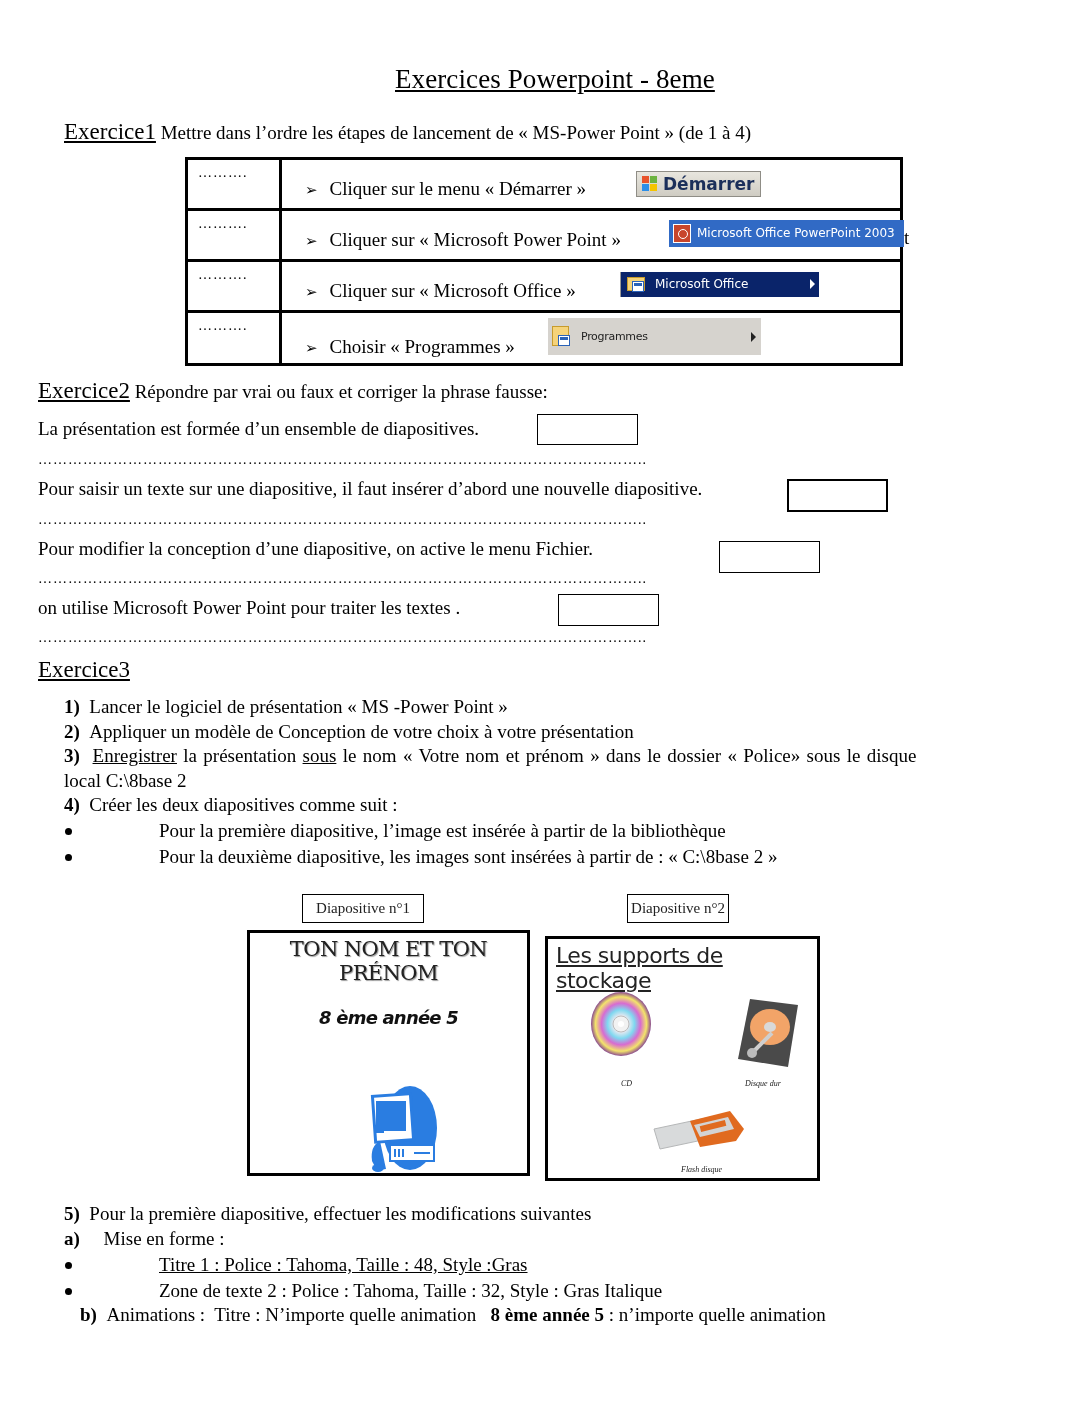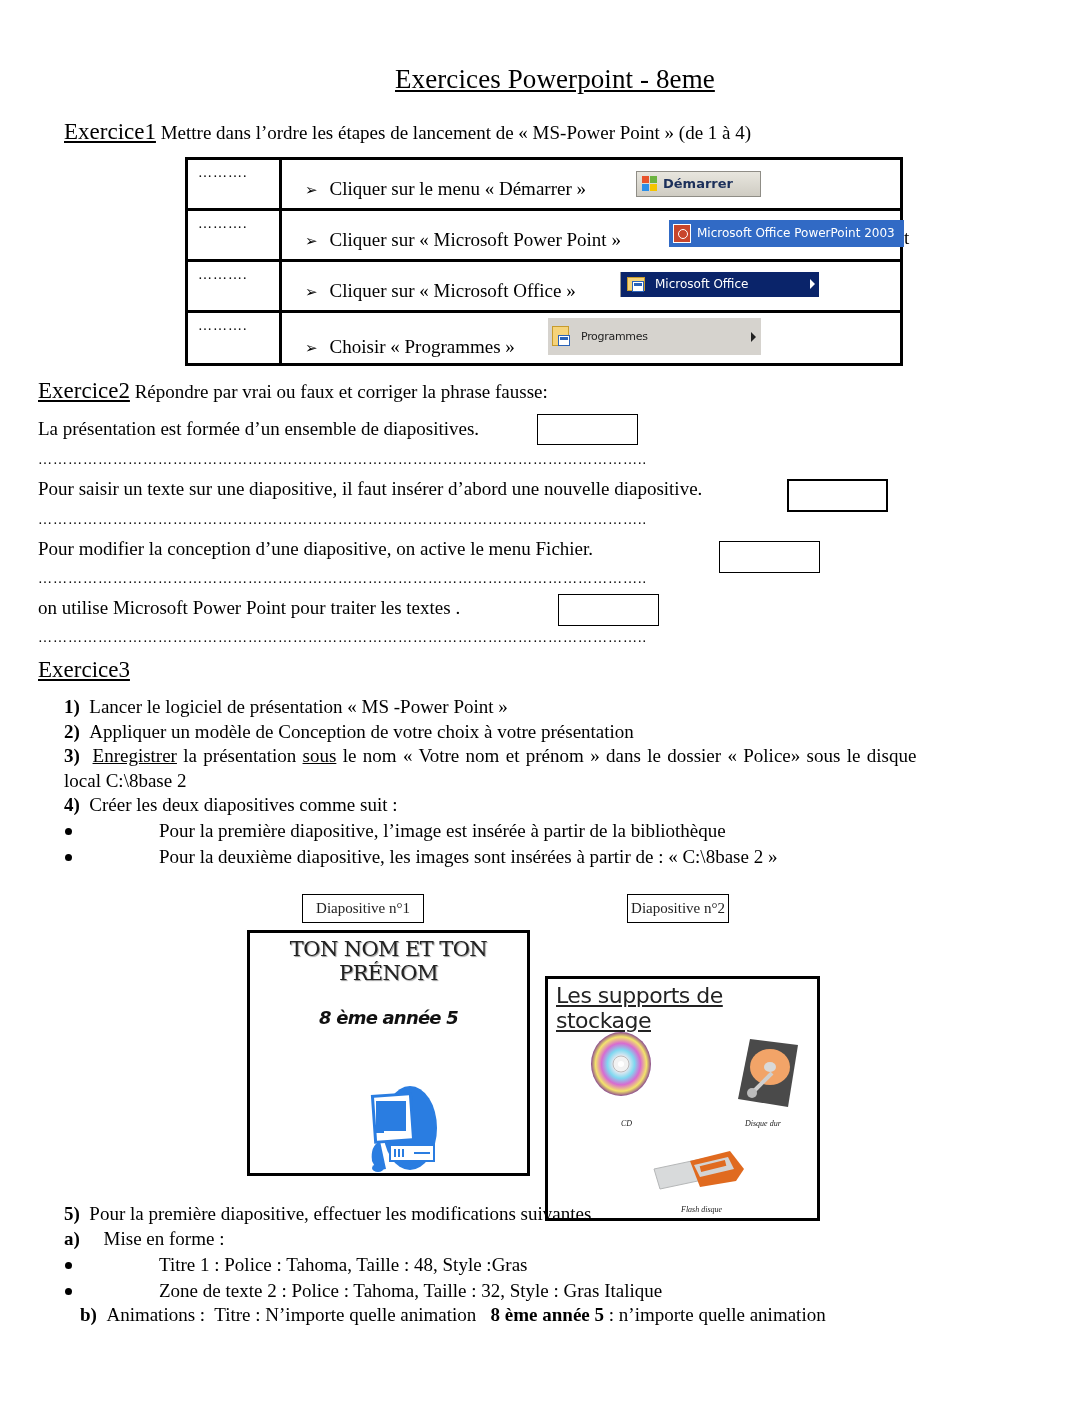--- a/index.html
+++ b/index.html
@@ -16,21 +16,21 @@
   
   #ex1-table { position: absolute; left: 185px; top: 157px; width: 718px; height: 209px; border: 3px solid #000; }
   .t-row { position: absolute; left: 0; width: 712px; height: 51px; border-bottom: 3px solid #000; }
   .t-row:last-child { border-bottom: none; }
   .t-dots { position: absolute; left: 10px; top: 5px; font-size: 14px; letter-spacing: 1px; }
   .t-divider { position: absolute; left: 91px; top: 0; width: 3px; height: 100%; background: #000; }
   .t-text { position: absolute; left: 117px; top: 18px; font-size: 19px; }
   .t-text .arrow { font-size: 15px; margin-right: 12px; }
 
   
-  .xp-start { position: absolute; left: 636px; top: 171px; width: 125px; height: 26px; background: linear-gradient(#e8e6de,#cfccc3); border: 1px solid #8f8d86; font-family: "DejaVu Sans", sans-serif; font-weight: bold; font-size: 13px; color: #1b2f5a; padding-left: 26px; line-height: 24px; }
+  .xp-start { position: absolute; left: 636px; top: 171px; width: 125px; height: 26px; background: linear-gradient(#e8e6de,#cfccc3); border: 1px solid #8f8d86; font-family: "DejaVu Sans", sans-serif; font-weight: bold; font-size: 17px; color: #1b2f5a; padding-left: 26px; line-height: 24px; }
   .xp-flag { position: absolute; left: 5px; top: 4px; width: 16px; height: 16px; }
   .xp-flag i { position: absolute; width: 7px; height: 7px; }
   .pp-item { position: absolute; left: 669px; top: 220px; width: 235px; height: 27px; background: #316ac5; color: #fff; font-family: "DejaVu Sans", sans-serif; font-size: 12px; line-height: 27px; padding-left: 28px; }
   .pp-icon { position: absolute; left: 4px; top: 4px; width: 18px; height: 19px; background: #c8452c; border: 1px solid #fff; }
   .pp-icon::after { content: ""; position: absolute; left: 4px; top: 4px; width: 8px; height: 8px; border-radius: 50%; border: 1px solid #fff; }
   .ms-office { position: absolute; left: 620px; top: 272px; width: 199px; height: 25px; background: #0a246a; color: #fff; font-family: "DejaVu Sans", sans-serif; font-size: 12px; line-height: 25px; padding-left: 34px; border-left: 1px solid #9a9a9a; }
   .folder-icon { position: absolute; width: 18px; height: 14px; background: #f5d37a; border: 1px solid #c79b2c; }
   .grid-mini { position: absolute; width: 12px; height: 11px; background: #fff; border: 1px solid #2a62b8; }
   .grid-mini::before { content: ""; position: absolute; left: 1px; top: 1px; right: 1px; height: 3px; background: #2a62b8; }
   .submenu-arrow { position: absolute; width: 0; height: 0; border-top: 5px solid transparent; border-bottom: 5px solid transparent; }
@@ -171,21 +171,21 @@
     <rect x="22" y="62" width="44" height="16" fill="#fff" stroke="#2a7de1" stroke-width="2"></rect>
     <rect x="26" y="66" width="2" height="8" fill="#2a7de1"></rect>
     <rect x="30" y="66" width="2" height="8" fill="#2a7de1"></rect>
     <rect x="34" y="66" width="2" height="8" fill="#2a7de1"></rect>
     <rect x="46" y="69" width="16" height="2" fill="#2a7de1"></rect>
     <ellipse cx="10" cy="85" rx="6" ry="4" fill="#2a7de1"></ellipse>
   </svg>
 </div>
 
 <div class="slide-label" style="left:627px; top:894px; width:102px; height:29px;">Diapositive n°2</div>
-<div class="slide" style="left:545px; top:976px; width:275px; height:245px;">
+<div class="slide" style="left:545px; top:936px; width:275px; height:245px;">
   <div class="s2-title">Les supports de stockage</div>
   <svg style="position:absolute; left:40px; top:52px;" width="66" height="66" viewBox="0 0 66 66">
     <defs>
       <radialGradient id="cdg" cx="50%" cy="50%" r="50%">
         <stop offset="0%" stop-color="#ffffff"></stop>
         <stop offset="25%" stop-color="#e9e9f0"></stop>
         <stop offset="45%" stop-color="#7fd8f0"></stop>
         <stop offset="65%" stop-color="#d86bd1"></stop>
         <stop offset="85%" stop-color="#f3e46a"></stop>
         <stop offset="100%" stop-color="#8b4c8f"></stop>
@@ -213,18 +213,18 @@
   <div class="cap" style="left:133px; top:226px;">Flash disque</div>
 </div>
 
 <div class="abs li" style="left:64px; top:1203px;">
   <span class="b">5)</span>&nbsp;&nbsp;<span>Pour la première diapositive, effectuer les modifications suivantes</span>
 </div>
 <div class="abs li" style="left:64px; top:1228px;">
   <span class="b">a)</span>&nbsp;&nbsp;&nbsp;&nbsp;&nbsp;<span>Mise en forme :</span>
 </div>
 <span class="bullet" style="left:65px; top:1262px;"></span>
-<div class="abs li" style="left:159px; top:1254px;">Titre  1 : Police : Tahoma,  Taille : 48, Style :Gras</div>
+<div class="abs li" style="left:159px; top:1254px;text-decoration:underline;">Titre  1 : Police : Tahoma,  Taille : 48, Style :Gras</div>
 <span class="bullet" style="left:65px; top:1288px;"></span>
 <div class="abs li" style="left:159px; top:1280px;">Zone de texte 2 : Police : Tahoma,  Taille : 32,  Style : Gras Italique</div>
 <div class="abs li" style="left:80px; top:1304px;">
   <span class="b">b)</span>&nbsp;&nbsp;<span>Animations :</span><span style="white-space:pre;">  Titre : N’importe quelle animation   </span><span class="b">8 ème année 5</span><span> : n’importe quelle animation</span>
 </div>
 
 </body></html>

